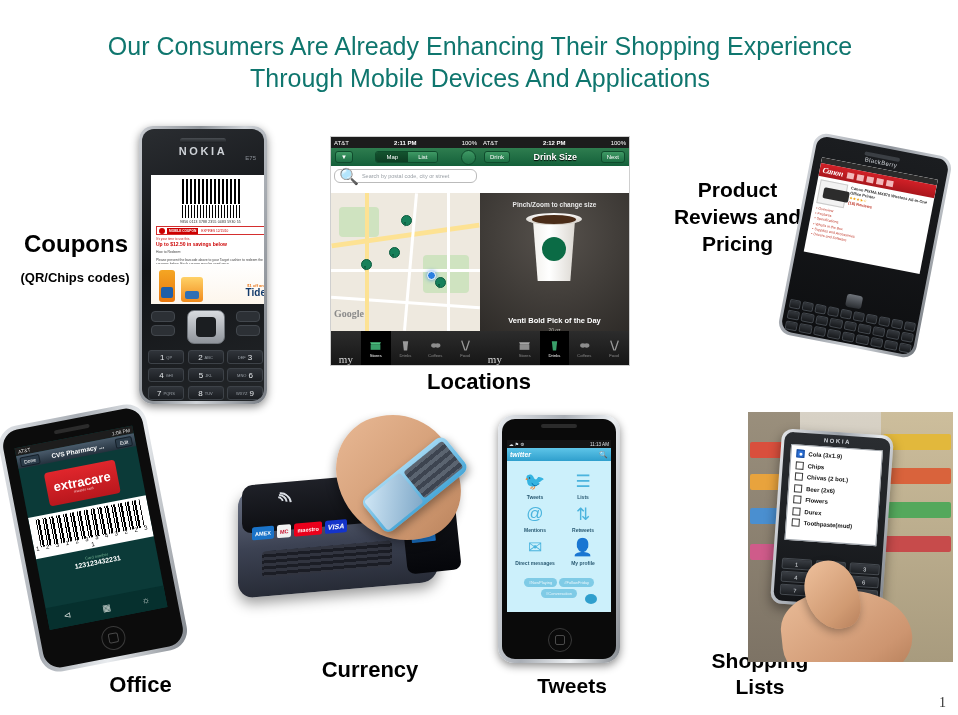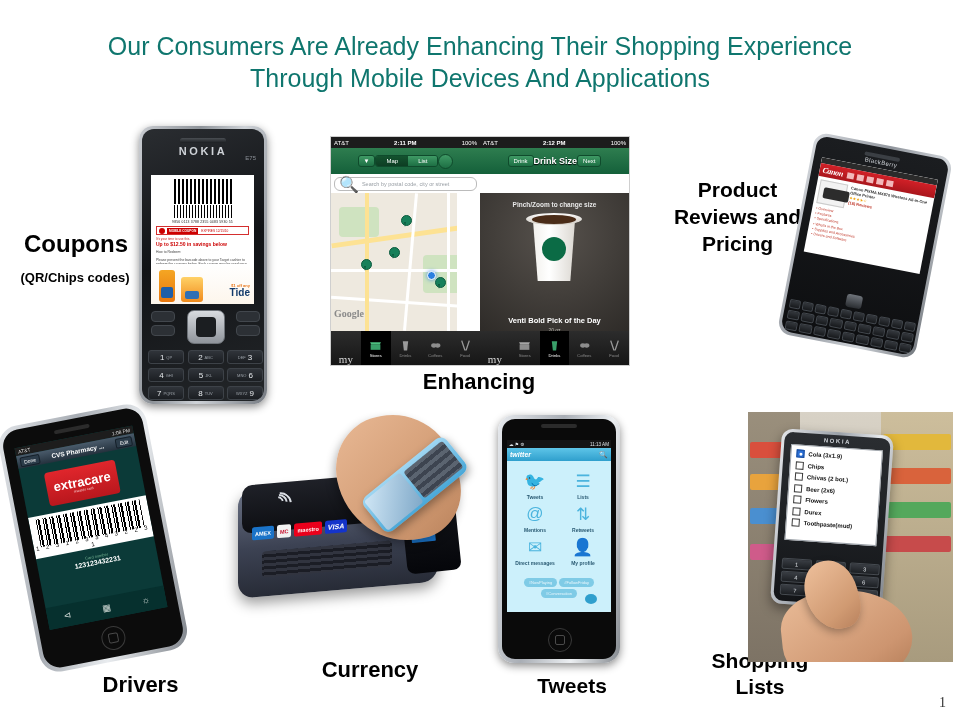--- a/index.html
+++ b/index.html
@@ -34,21 +34,21 @@
     border-radius:14px;background:linear-gradient(100deg,#c9ccd1,#8e9399 35%,#cfd3d8 60%,#767b82);
     padding:3px;box-sizing:border-box;}
   #nokia-coupon .body{width:100%;height:100%;border-radius:12px;
     background:linear-gradient(160deg,#2a2d31,#111316 45%,#232629);
     box-sizing:border-box;padding:5px 6px;position:relative;overflow:hidden;}
   .nk-speaker{width:46px;height:5px;margin:4px auto 2px;border-radius:3px;
     background:linear-gradient(#4a4e53,#1c1f22);}
   .nk-brand{color:#cfd3d8;font-size:11px;letter-spacing:2.6px;text-align:center;
     font-weight:bold;margin-top:1px;}
   .nk-model{position:absolute;right:8px;top:26px;color:#8b9097;font-size:6px;}
-  .nk-screen{position:absolute;left:9px;top:46px;width:103px;height:129px;background:#fff;
+  .nk-screen{position:absolute;left:9px;top:46px;width:119px;height:129px;background:#fff;
     overflow:hidden;}
   .qr{width:58px;height:25px;margin:4px auto 1px;
     background:
       repeating-linear-gradient(90deg,#000 0 2px,#fff 2px 4px),
       #fff;}
   .qr2{width:58px;height:13px;margin:0 auto;
     background:repeating-linear-gradient(90deg,#000 0 1px,#fff 1px 3px);}
   .cpn-num{font-size:3.4px;text-align:center;color:#222;margin-top:2px;letter-spacing:.2px;}
   .cpn-bar{margin:2px 5px;border:1px solid #d42e2e;display:flex;align-items:center;height:7px;}
   .cpn-bull{width:6px;height:6px;border-radius:50%;background:#cc0000;margin:0 2px;flex:none;}
@@ -84,35 +84,35 @@
     color:#e6e9ec;font-size:8px;display:flex;align-items:center;justify-content:center;gap:2px;}
   .nk-key i{font-style:normal;font-size:4px;color:#9aa0a7;}
 
   
   #starbucks-pair{left:330px;top:136px;width:298px;height:228px;display:flex;
     border:1px solid #cfcfcf;background:#000;}
   .sb-pane{width:149px;height:228px;position:relative;overflow:hidden;background:#fff;}
   .sb-status{height:11px;background:#1c1c1c;color:#fff;font-size:6px;display:flex;
     align-items:center;padding:0 3px;justify-content:space-between;}
   .sb-status .mid{font-weight:bold;}
-  .sb-bar{height:26px;background:linear-gradient(#2e7d4f,#14603a);display:flex;
-    align-items:center;justify-content:center;padding:0 4px;}
+  .sb-bar{height:18px;background:linear-gradient(#2e7d4f,#14603a);display:flex;
+    align-items:center;justify-content:space-between;padding:0 4px;}
   .sb-btn{background:linear-gradient(#3f9a65,#1d6f44);border:1px solid #0f4b2c;
     border-radius:3px;color:#fff;font-size:6px;padding:2px 5px;}
   .sb-seg{display:flex;border:1px solid #0f4b2c;border-radius:3px;overflow:hidden;}
   .sb-seg span{font-size:6px;color:#fff;padding:2px 10px;
     background:linear-gradient(#3f9a65,#1d6f44);}
   .sb-seg span.on{background:linear-gradient(#14532f,#0d3d23);}
   .sb-title{color:#fff;font-size:9px;font-weight:bold;text-shadow:0 1px 1px #000;}
   .sb-round{width:13px;height:13px;border-radius:50%;
     background:linear-gradient(#3f9a65,#1d6f44);border:1px solid #0f4b2c;}
   .sb-search{margin:3px;height:12px;border-radius:6px;background:#fff;border:1px solid #bbb;
     display:flex;align-items:center;padding:0 4px;gap:3px;}
   .sb-search .ph{font-size:5.5px;color:#9aa0a6;}
-  .sb-map{position:absolute;left:0;top:56px;width:126px;height:138px;
+  .sb-map{position:absolute;left:0;top:56px;width:149px;height:138px;
     background:#eee9df;overflow:hidden;}
   .road{position:absolute;background:#fff;}
   .road.y{background:#fde293;}
   .grn{position:absolute;background:#cfe3c0;border-radius:4px;}
   .pin{position:absolute;width:9px;height:12px;}
   .pin:before{content:"";position:absolute;left:0;top:0;width:9px;height:9px;border-radius:50%;
     background:#17805a;border:1px solid #0c5b3f;}
   .pin:after{content:"";position:absolute;left:3px;top:7px;border-left:1.5px solid transparent;
     border-right:1.5px solid transparent;border-top:5px solid #0c5b3f;}
   .bluedot{position:absolute;width:7px;height:7px;border-radius:50%;background:#2a7fe0;
@@ -315,22 +315,22 @@
 <body>
 
 <div id="slide-title">
   <span>Our Consumers Are Already Enhancing Their Shopping Experience</span>
   <span class="l2">Through Mobile Devices And Applications</span>
 </div>
 
 <div class="caption" id="cap-coupons">Coupons</div>
 <div id="cap-coupons-sub">(QR/Chips codes)</div>
 <div class="caption" id="cap-reviews">Product Reviews and Pricing</div>
-<div class="caption" id="cap-locations">Enhancing</div>
-<div class="caption" id="cap-loyalty">Drivers</div>
+<div class="caption" id="cap-locations">Locations</div>
+<div class="caption" id="cap-loyalty">Office</div>
 <div class="caption" id="cap-currency">Currency</div>
 <div class="caption" id="cap-social">Tweets</div>
 <div class="caption" id="cap-shopping">Shopping Lists</div>
 <div id="page-number">1</div>
 
 <div class="device shadow" id="nokia-coupon">
   <div class="body">
     <div class="nk-speaker"></div>
     <div class="nk-brand">NOKIA</div>
     <div class="nk-model">E75</div>

